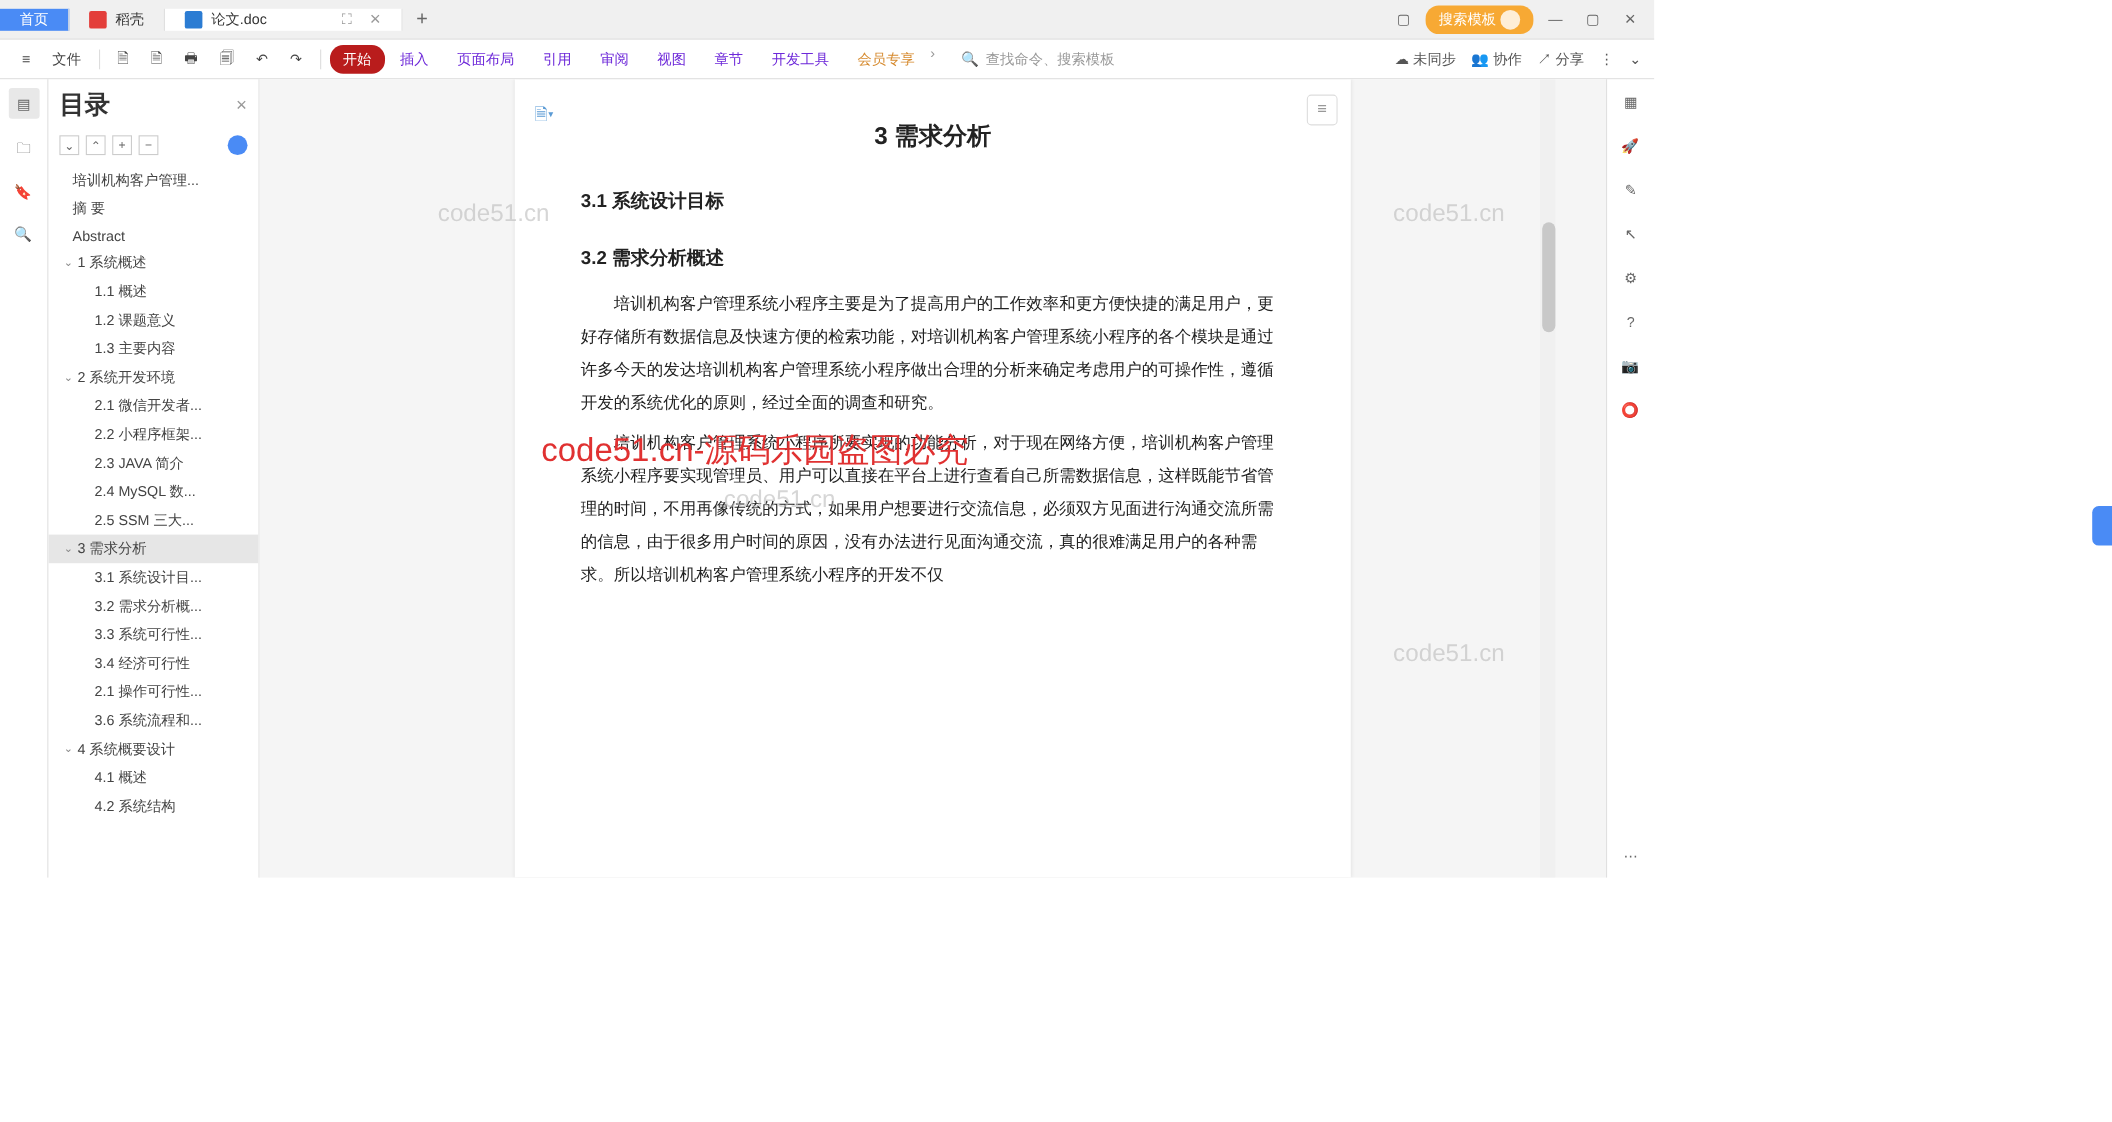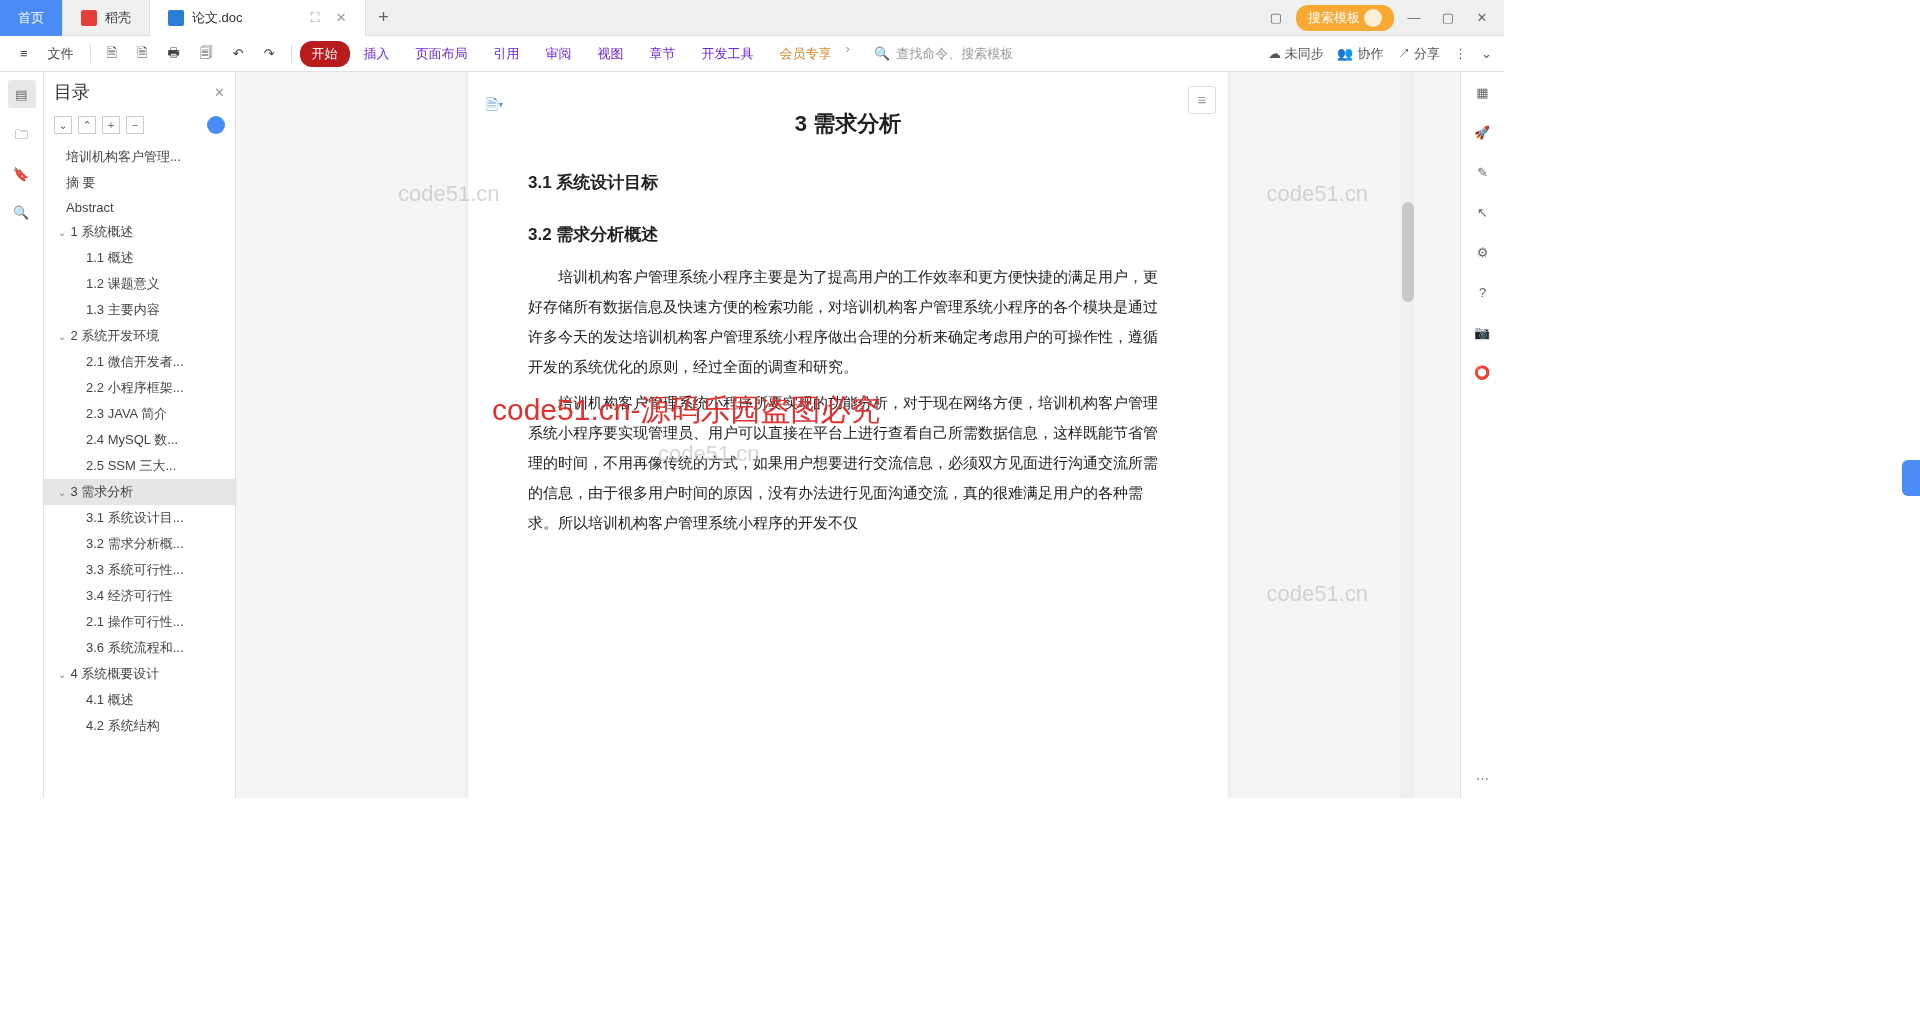--- a/index.html
+++ b/index.html
@@ -1,18 +1,18 @@
 <!DOCTYPE html>
 <html><head>
 <meta charset="utf-8">
 <style>
 *{margin:0;padding:0;box-sizing:border-box;font-family:"Microsoft YaHei","PingFang SC",sans-serif}
 body{width:1504px;height:798px;background:#fff;font-size:13px;color:#333;overflow:hidden}
 .titlebar{height:36px;display:flex;align-items:center;background:#f0f0f0;border-bottom:1px solid #e0e0e0}
-.tab{height:36px;padding:0 18px;display:flex;align-items:center;gap:8px;border-right:1px solid #e0e0e0;cursor:pointer}
+.tab{height:20px;padding:0 18px;display:flex;align-items:center;gap:8px;border-right:1px solid #e0e0e0;cursor:pointer}
 .tab.home{background:#4a8bf5;color:#fff}
 .tab.active{background:#fff}
 .tab-icon{width:16px;height:16px;display:inline-block}
 .tab-icon.docker{background:#e33e3a;border-radius:2px}
 .tab-icon.word{background:#2b7cd3;border-radius:2px}
 .tab-close{margin-left:8px;color:#999;cursor:pointer}
 .tab-add{width:36px;text-align:center;color:#666;cursor:pointer;font-size:18px}
 .titlebar-right{margin-left:auto;display:flex;align-items:center;gap:6px;padding-right:8px}
 .login-btn{background:#f7a934;color:#fff;padding:4px 12px;border-radius:12px;display:flex;align-items:center;gap:4px}
 .avatar{width:18px;height:18px;border-radius:50%;background:#fff;opacity:.8}
@@ -25,21 +25,21 @@
 .ribbon-tab.active{background:#b91c1c;color:#fff;border-radius:12px}
 .ribbon-tab.vip{color:#d68a2e}
 .search-box{margin-left:20px;display:flex;align-items:center;gap:6px;color:#999}
 .toolbar-right{margin-left:auto;display:flex;gap:14px;align-items:center;color:#555}
 .main{display:flex;height:726px}
 .left-rail{width:44px;border-right:1px solid #e0e0e0;display:flex;flex-direction:column;align-items:center;padding-top:8px;gap:18px}
 .rail-icon{width:20px;height:20px;color:#666;cursor:pointer;display:flex;align-items:center;justify-content:center}
 .rail-icon.active{background:#e8e8e8;border-radius:3px;padding:4px;width:28px;height:28px}
 .outline-panel{width:192px;border-right:1px solid #e0e0e0;display:flex;flex-direction:column}
 .outline-head{padding:8px 10px;display:flex;align-items:center;justify-content:space-between}
-.outline-title{font-size:18px;font-weight:normal}
+.outline-title{font-size:23px;font-weight:bold}
 .outline-close{color:#999;cursor:pointer}
 .outline-tools{padding:4px 10px;display:flex;gap:6px;align-items:center}
 .ol-tool{width:18px;height:18px;border:1px solid #ccc;display:flex;align-items:center;justify-content:center;font-size:11px;color:#666;cursor:pointer}
 .ol-refresh{margin-left:auto;width:18px;height:18px;background:#4a8bf5;border-radius:50%}
 .outline-list{flex:1;overflow-y:auto;padding:6px 0;font-size:13px}
 .ol-item{padding:4px 10px 4px 22px;cursor:pointer;white-space:nowrap;overflow:hidden;text-overflow:ellipsis;color:#444}
 .ol-item.l1{padding-left:14px;display:flex;align-items:center;gap:4px}
 .ol-item.l2{padding-left:42px}
 .ol-item.selected{background:#e6e6e6}
 .ol-chev{color:#888;font-size:10px}

